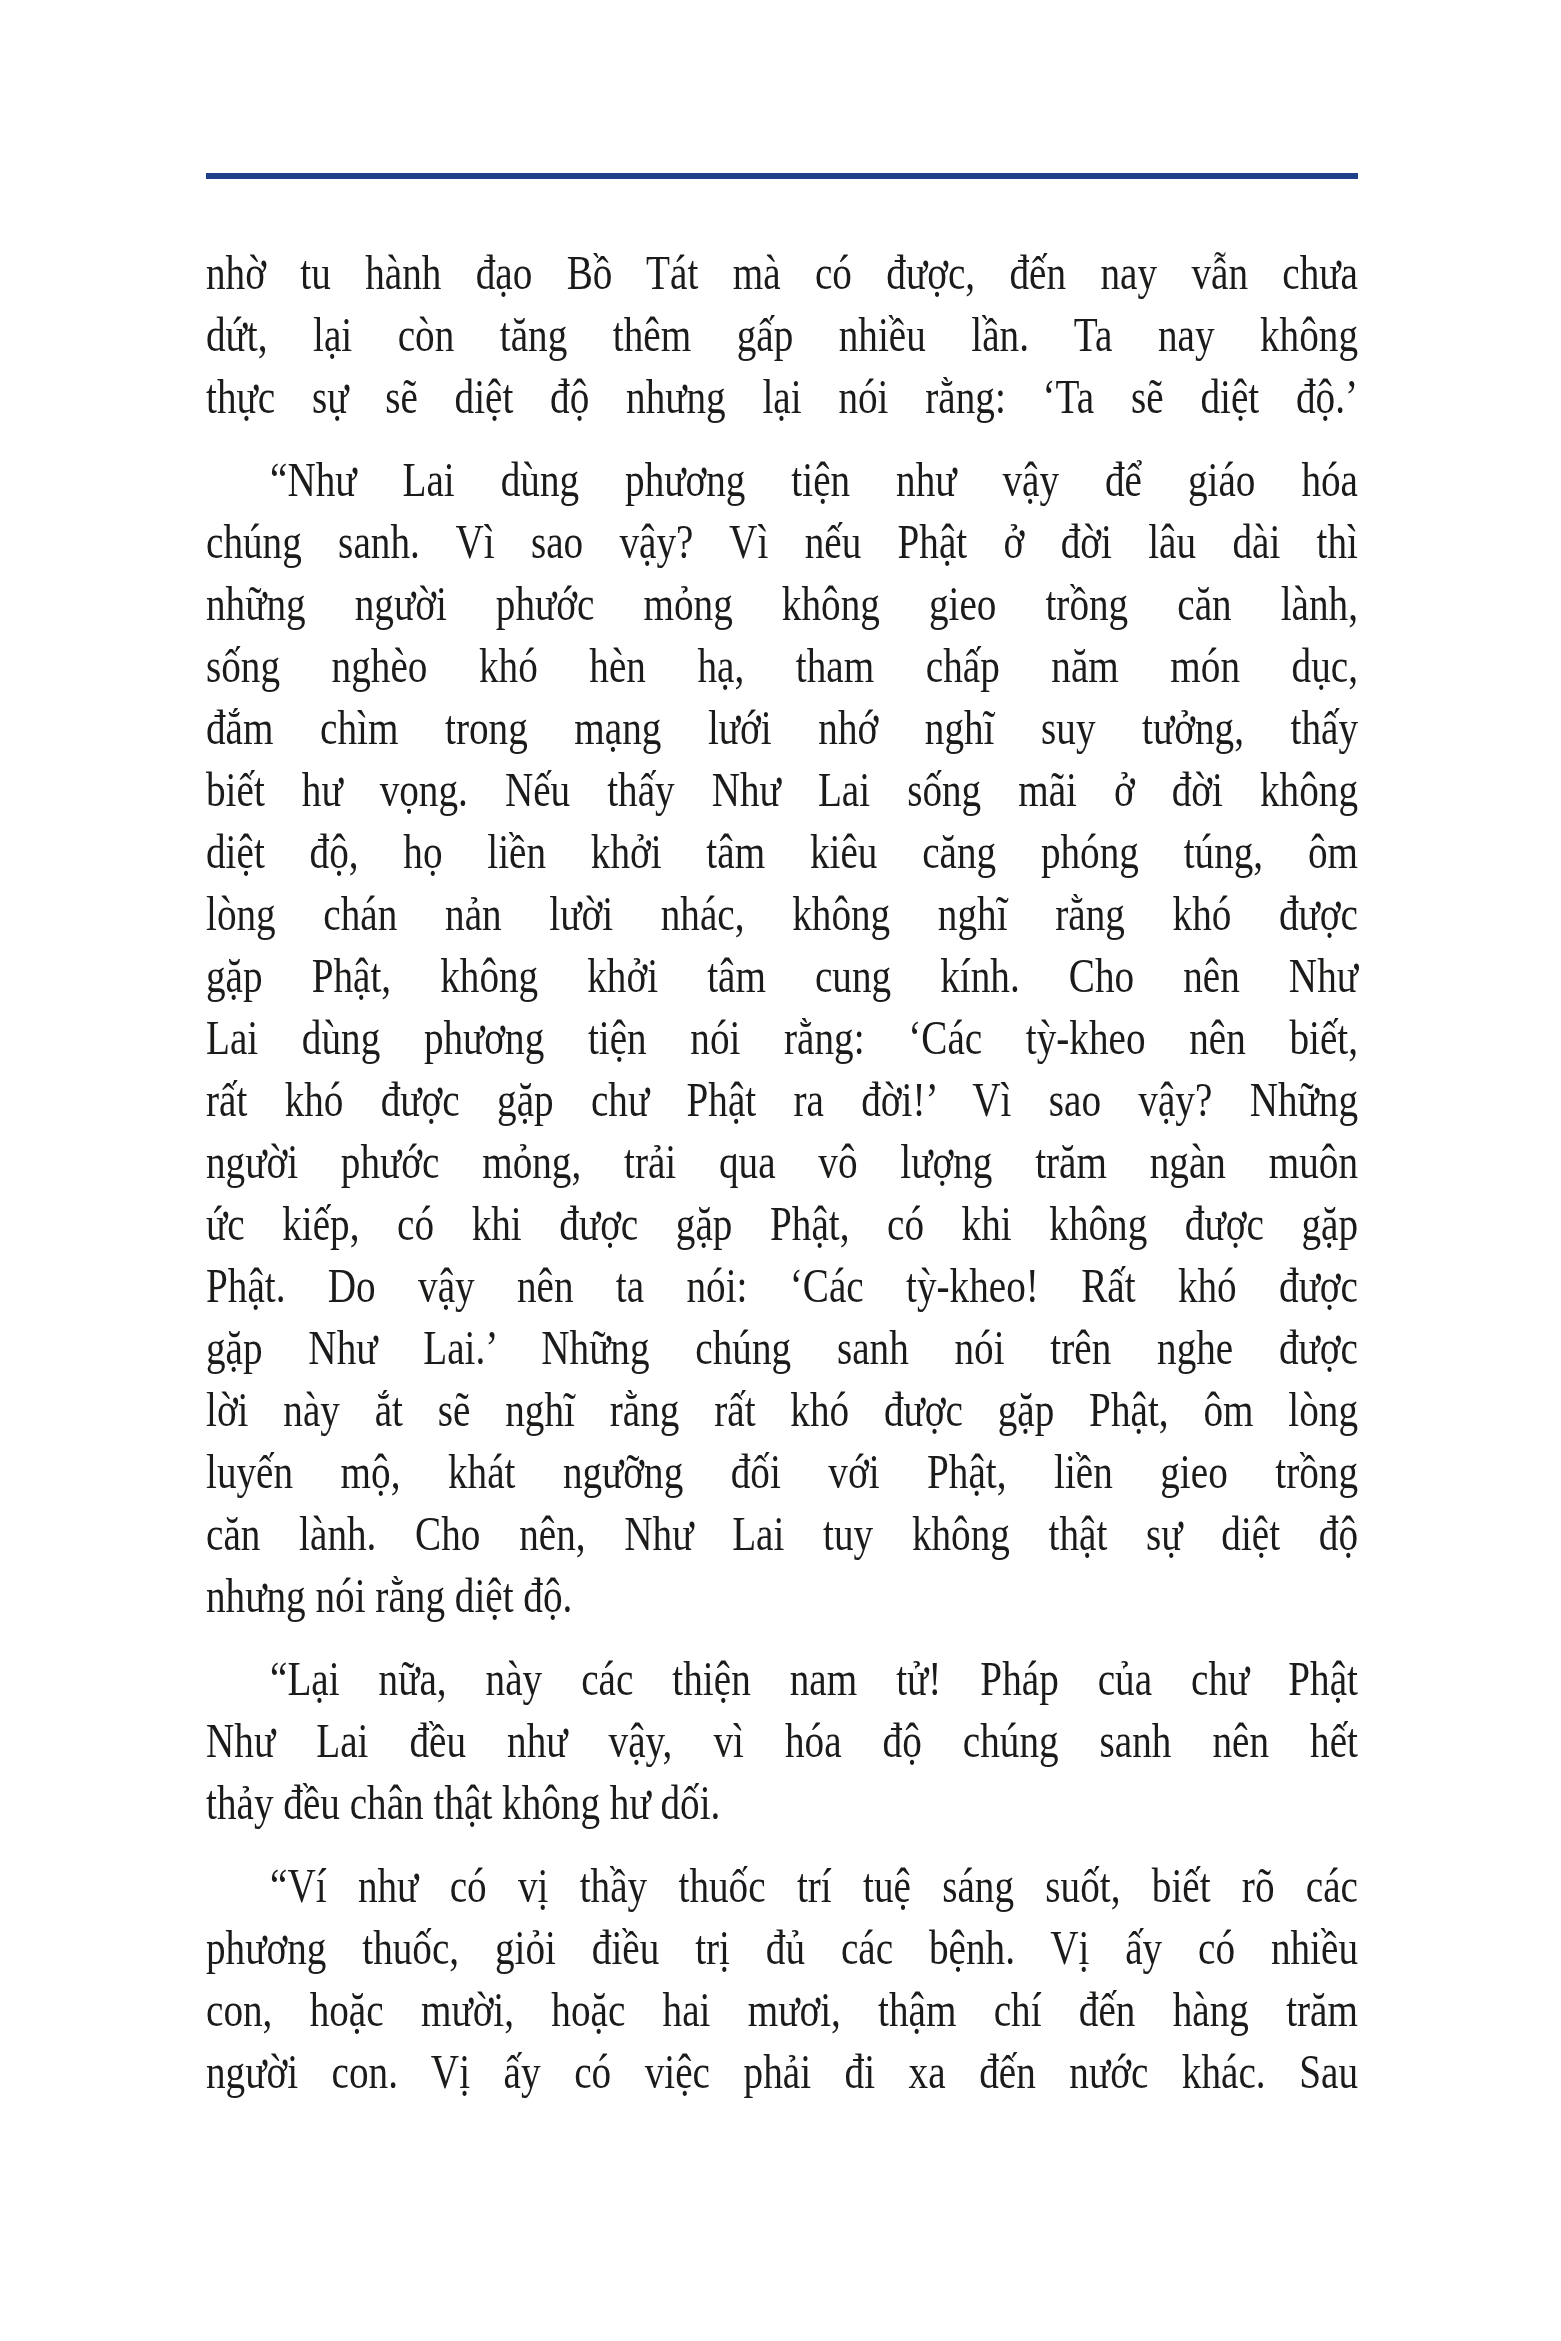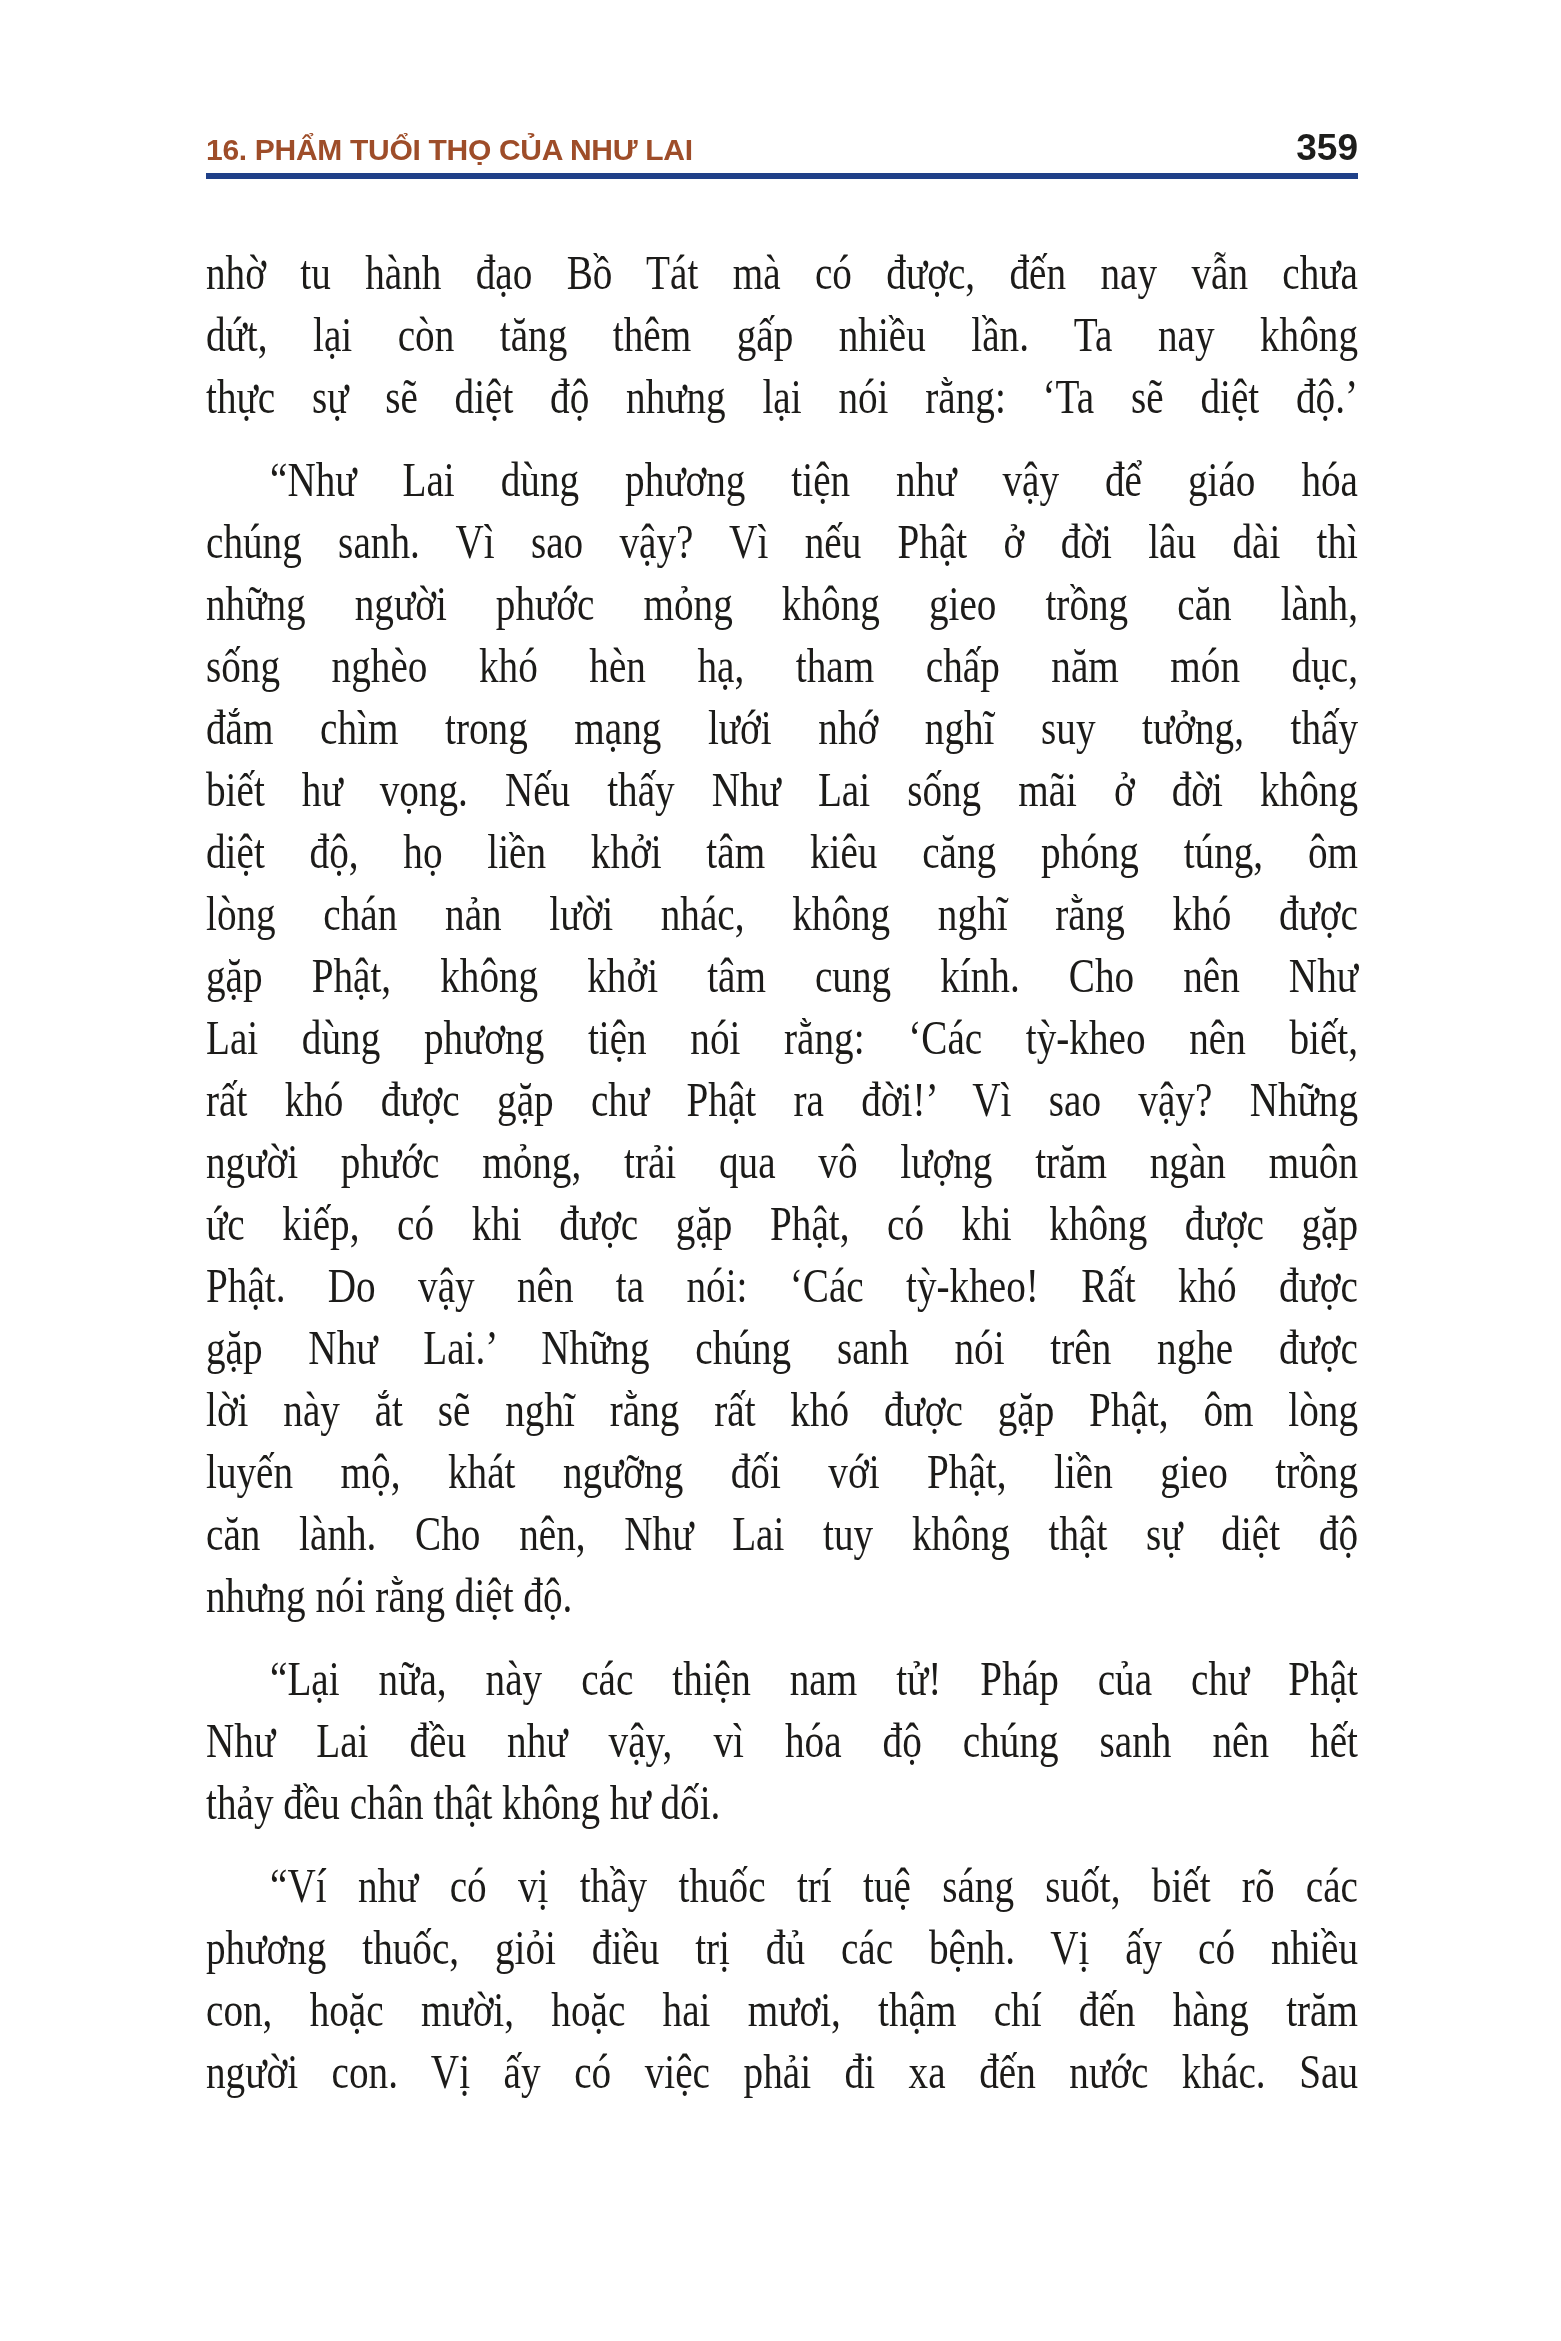--- a/index.html
+++ b/index.html
@@ -67,24 +67,20 @@
     text-align: justify;
     text-align-last: justify;
   }
   .ln.nat { text-align-last: left; }
   .ln.ind { padding-left: 80px; }
 </style>
 </head>
 <body>
 
 <div class="page">
-  <div class="header">
-    <span class="chapter-title">16. PHẨM TUỔI THỌ CỦA NHƯ LAI</span>
-    <span class="page-number">359</span>
-  </div>
   <div class="header-rule"></div>
   <div class="body-text" id="body-text">
       <div class="para">
         <div class="ln">nhờ tu hành đạo Bồ Tát mà có được, đến nay vẫn chưa</div>
         <div class="ln">dứt, lại còn tăng thêm gấp nhiều lần. Ta nay không</div>
         <div class="ln">thực sự sẽ diệt độ nhưng lại nói rằng: ‘Ta sẽ diệt độ.’</div>
       </div>
       <div class="para">
         <div class="ln ind">“Như Lai dùng phương tiện như vậy để giáo hóa</div>
         <div class="ln">chúng sanh. Vì sao vậy? Vì nếu Phật ở đời lâu dài thì</div>

